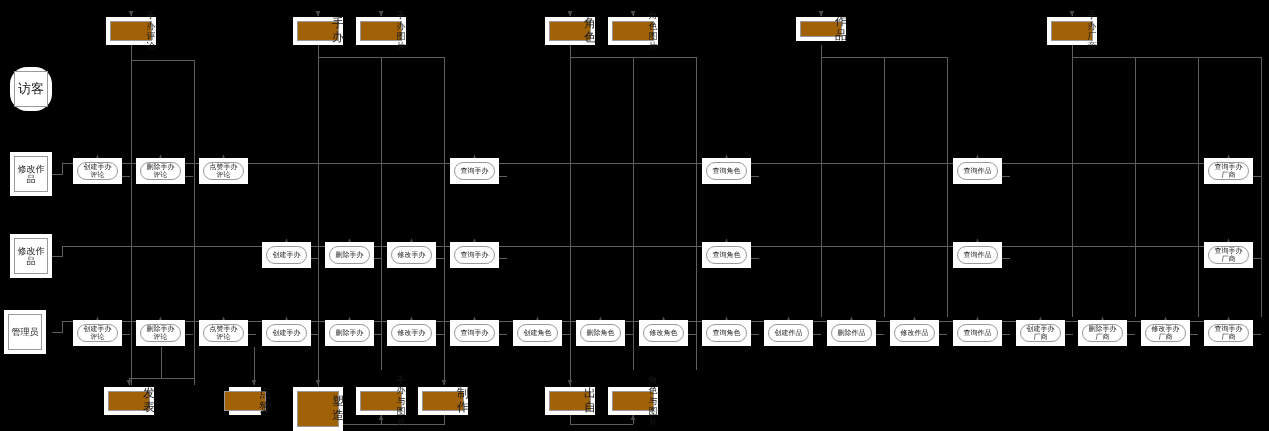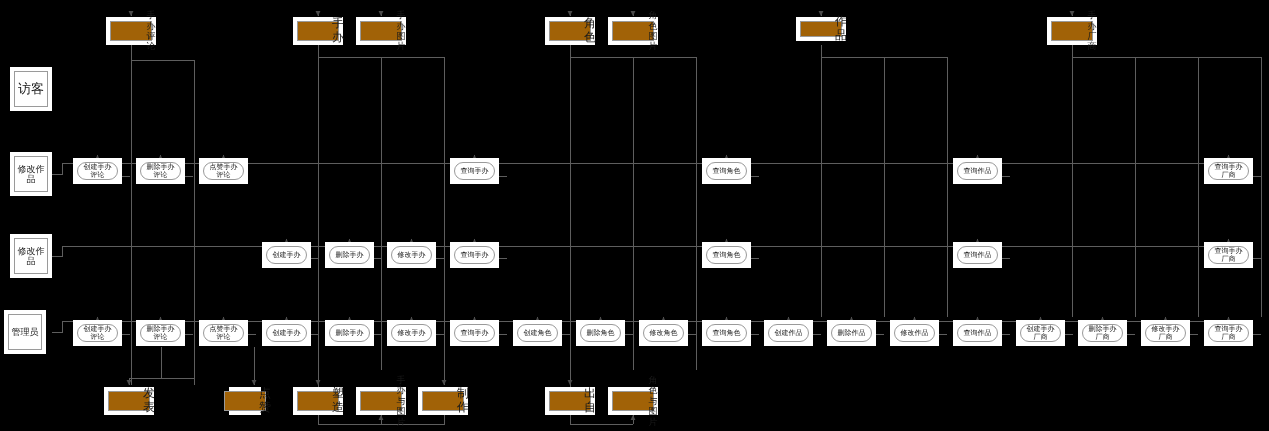--- a/index.html
+++ b/index.html
@@ -227,21 +227,21 @@
           <path d="M570,378 L570,385"></path>
         </g>
 
       <path d="M570,415 L570,424 L633,424"></path>
       <g marker-end="url(#ah)">
           <path d="M633,424 L633,415"></path>
         </g>
     </g>
   </svg>
 
-  <div class="node actor big" style="left:10px; top:67px; width:42px; height:44px;">
+  <div class="node actor big" style="left:10px; top:67px; width:42px; height:44px;border-radius:17px;">
     <div class="shape">
         <span class="lbl">访客</span>
       </div>
   </div>
   <div class="node actor" style="left:10px; top:152px; width:42px; height:44px;">
     <div class="shape">
         <span class="lbl">修改作品</span>
       </div>
   </div>
   <div class="node actor" style="left:10px; top:234px; width:42px; height:44px;">
@@ -294,21 +294,21 @@
   <div class="node ent big" style="left:104px; top:387px; width:50px; height:28px;">
     <div class="shape">
         <span class="lbl">发表</span>
       </div>
   </div>
   <div class="node ent big" style="left:229px; top:387px; width:32px; height:28px;">
     <div class="shape">
         <span class="lbl">点赞</span>
       </div>
   </div>
-  <div class="node ent big" style="left:293px; top:387px; width:50px; height:28px;">
+  <div class="node ent big" style="left:293px; top:387px; width:50px; height:44px;">
     <div class="shape">
         <span class="lbl">塑造</span>
       </div>
   </div>
   <div class="node ent" style="left:356px; top:387px; width:50px; height:28px;">
     <div class="shape">
         <span class="lbl">手办与<br>图片</span>
       </div>
   </div>
   <div class="node ent big" style="left:418px; top:387px; width:50px; height:28px;">

